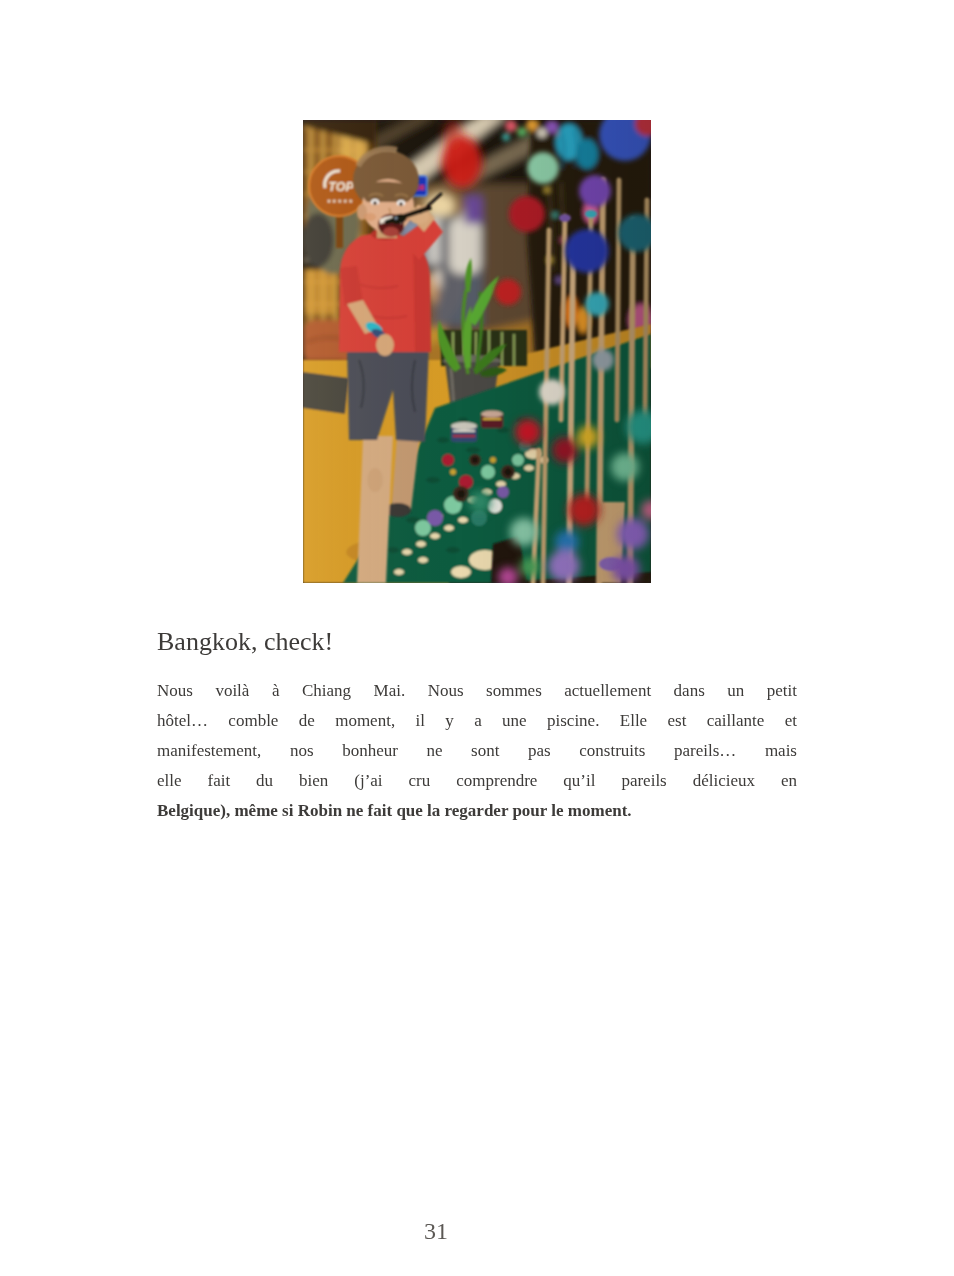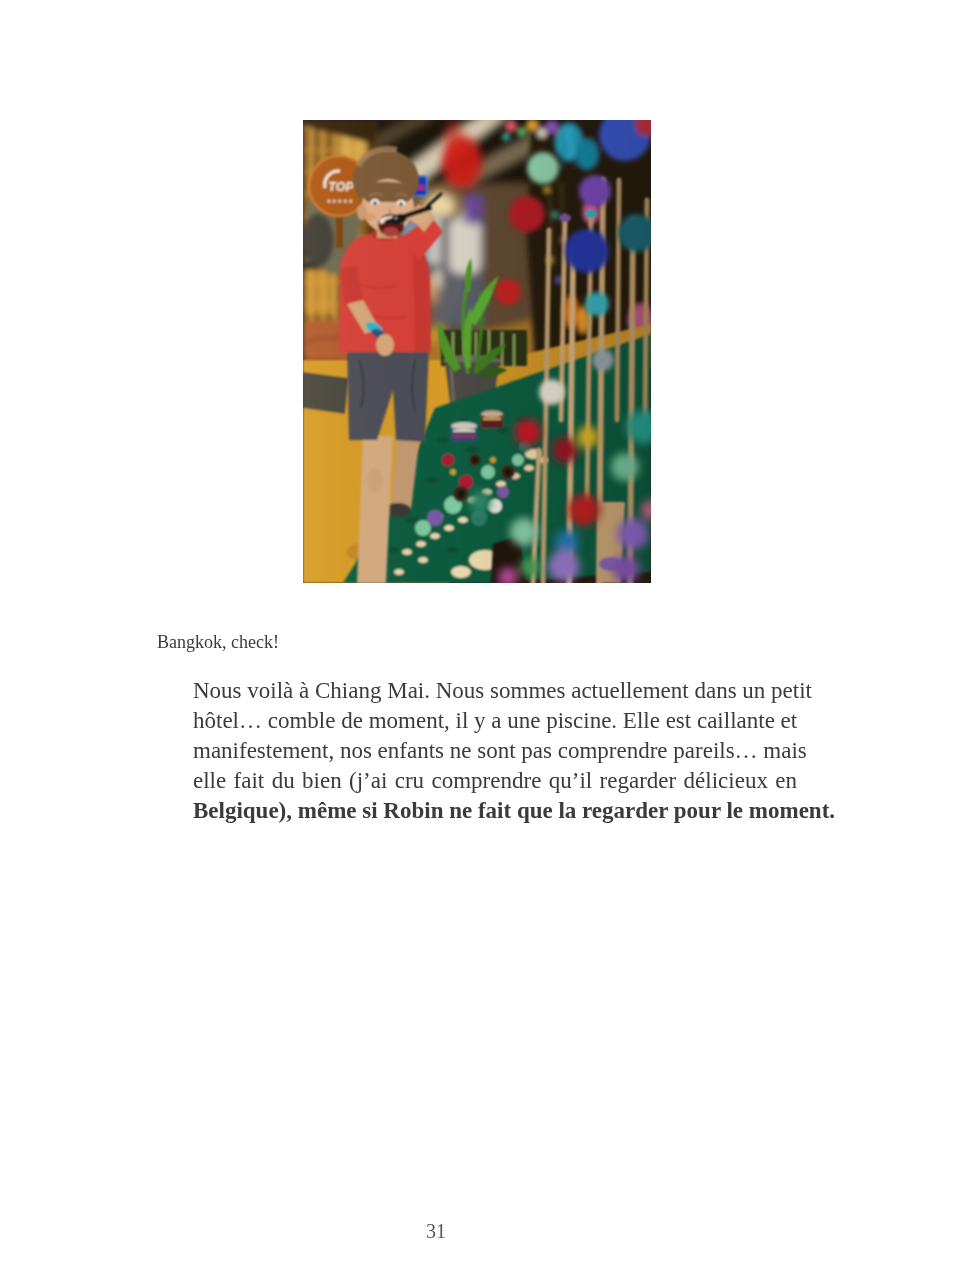--- a/index.html
+++ b/index.html
@@ -1,27 +1,27 @@
 <!DOCTYPE html>
 <html><head>
 <meta charset="utf-8">
 <style>
   html,body{margin:0;padding:0;background:#888;}
   .page{position:relative;width:954px;height:1276px;background:#ffffff;overflow:hidden;
         font-family:"Liberation Serif",serif;}
   figure.photo{position:absolute;left:303px;top:120px;width:348px;height:463px;margin:0;}
   figure.photo svg{display:block;width:348px;height:463px;}
   .textblock{position:absolute;left:157px;width:640px;color:#3d3b39;}
-  .intro{top:627px;font-size:18px;line-height:30px;}
+  .intro{top:627px;font-size:26px;line-height:30px;}
   .para{top:676px;}
-  .pline{height:30px;line-height:30px;font-size:23px;text-align:justify;text-align-last:justify;
-         white-space:nowrap;overflow:visible;margin-left:36px;}
+  .pline{height:30px;line-height:30px;font-size:17px;text-align:justify;text-align-last:justify;
+         white-space:nowrap;overflow:visible;}
   .pline.last{text-align-last:left;font-weight:bold;}
   .pagenum{position:absolute;left:0;top:1216px;width:872px;text-align:center;
-           font-size:20px;line-height:30px;color:#5b5854;}
+           font-size:24px;line-height:30px;color:#5b5854;}
   svg text{font-family:"Liberation Sans",sans-serif;}
 </style>
 </head>
 <body>
 
 <div class="page">
 
   <figure class="photo">
     <svg viewBox="0 0 348 463" aria-hidden="true">
       <defs>
@@ -313,20 +313,20 @@
 
       <rect width="348" height="463" fill="url(#vg)"></rect>
     </svg>
   </figure>
 
   <div class="textblock intro">Bangkok, check!</div>
 
   <div class="textblock para">
     <div class="pline">Nous voilà à Chiang Mai. Nous sommes actuellement dans un petit</div>
     <div class="pline">hôtel… comble de moment, il y a une piscine. Elle est caillante et</div>
-    <div class="pline">manifestement, nos enfants ne sont pas comprendre pareils… mais</div>
-    <div class="pline">elle fait du bien (j’ai cru comprendre qu’il regarder délicieux en</div>
+    <div class="pline">manifestement, nos bonheur ne sont pas construits pareils… mais</div>
+    <div class="pline">elle fait du bien (j’ai cru comprendre qu’il pareils délicieux en</div>
     <div class="pline last">Belgique), même si Robin ne fait que la regarder pour le moment.</div>
   </div>
 
   <div class="pagenum">31</div>
 
 </div>
 
 </body></html>

